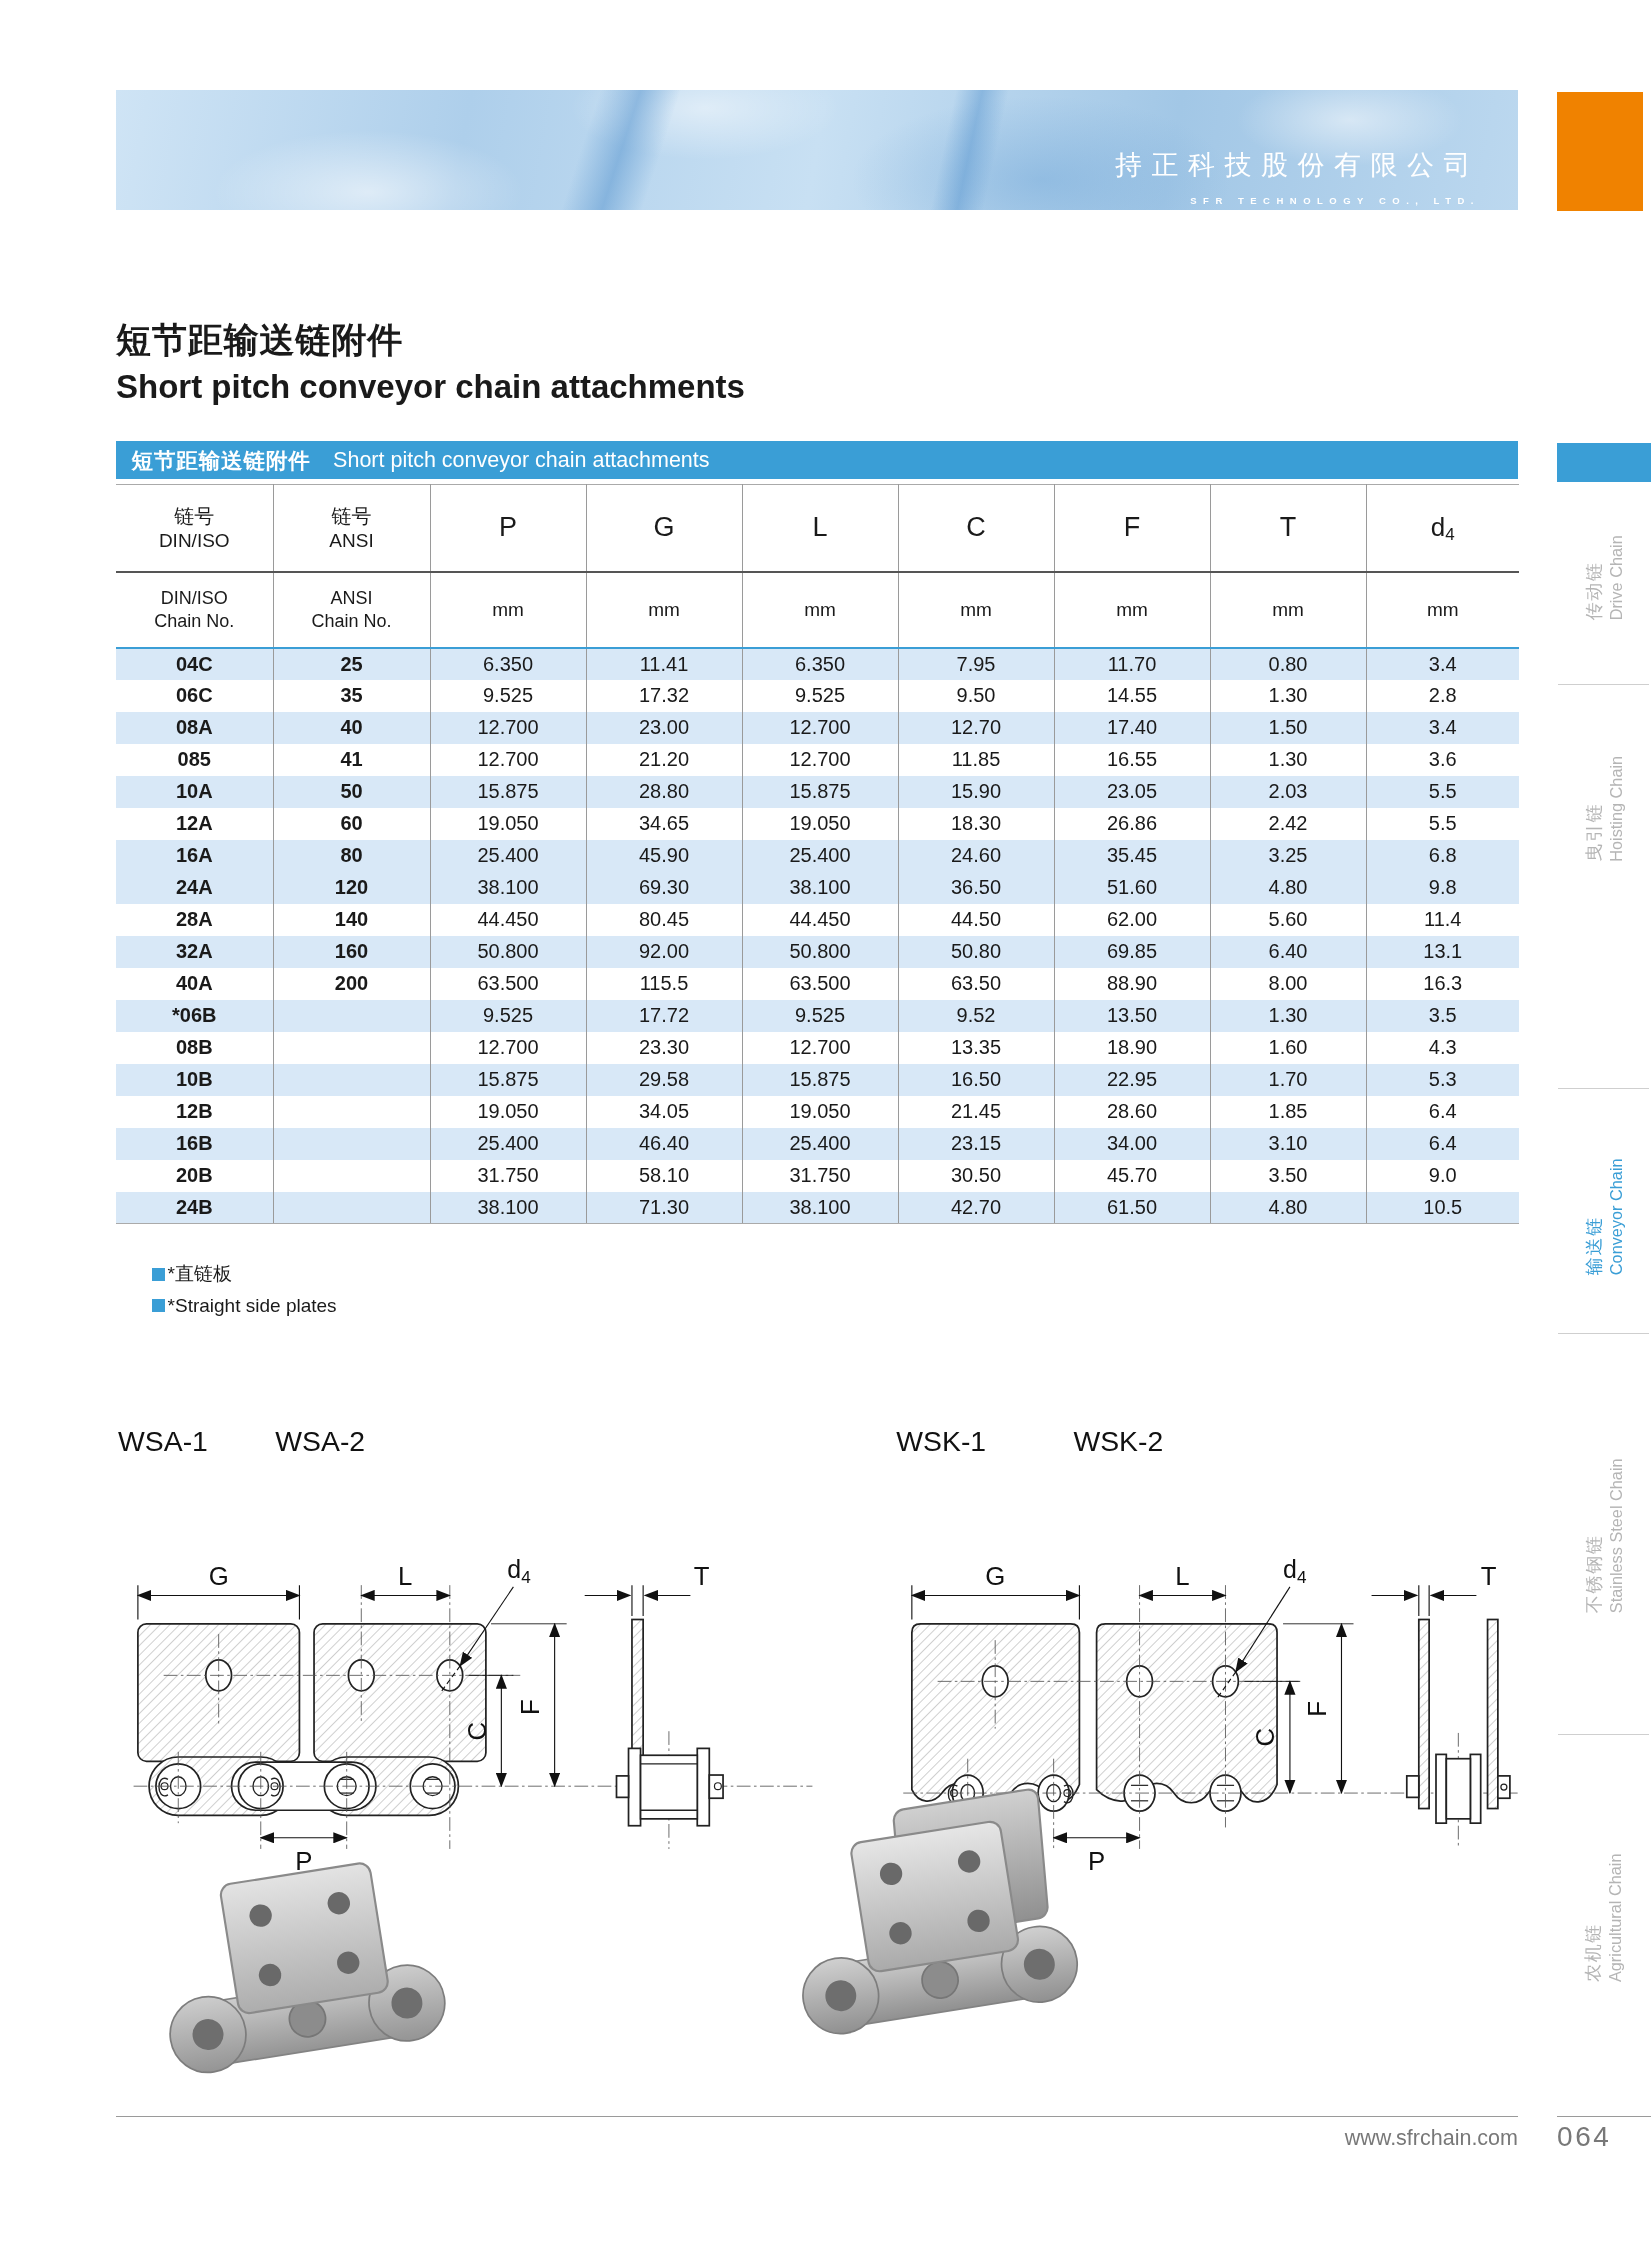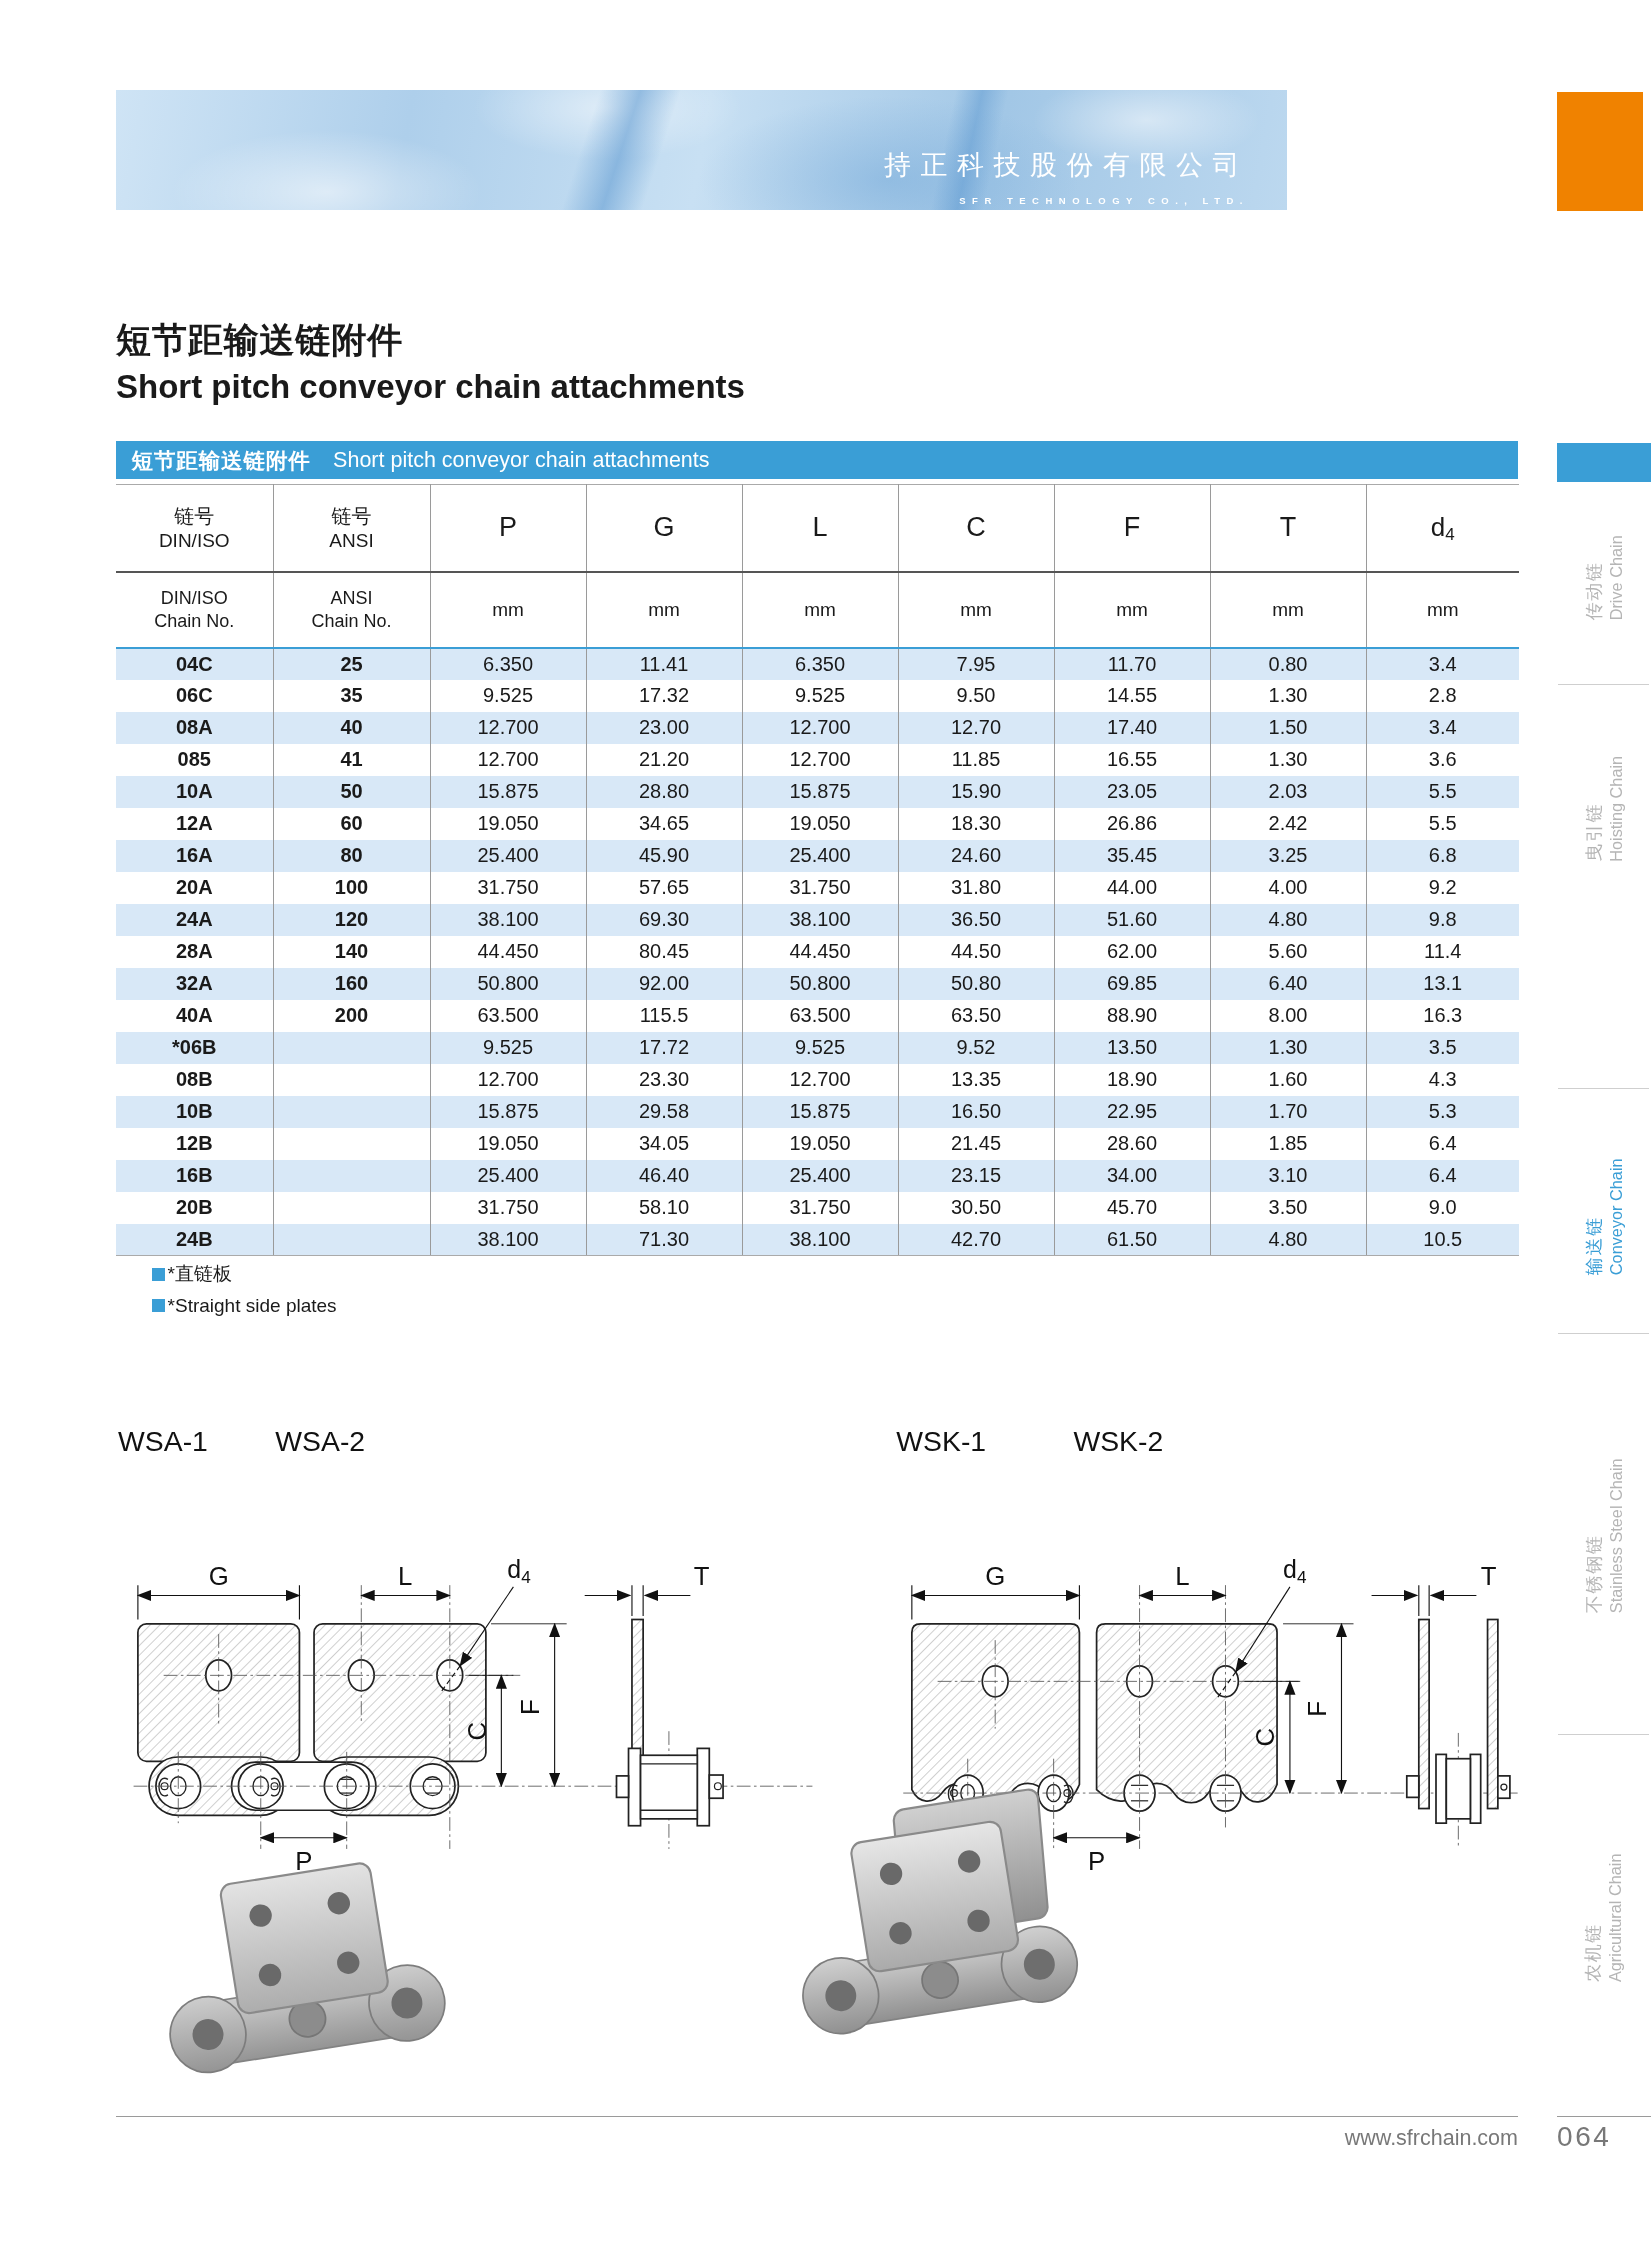--- a/index.html
+++ b/index.html
@@ -9,21 +9,21 @@
   }
   *{margin:0;padding:0;box-sizing:border-box;}
   html,body{background:#fff;}
   body{
     width:1651px;height:2250px;position:relative;
     font-family:"Liberation Sans","DejaVu Sans",sans-serif;
     color:#1a1a1a;overflow:hidden;
   }
   
   .banner{
-    position:absolute;left:116px;top:90px;width:1171px;height:120px;
+    position:absolute;left:116px;top:90px;width:1402px;height:120px;
     background:
       radial-gradient(ellipse 258px 103px at 18% 85%, rgba(255,255,255,.55), transparent 60%),
       radial-gradient(ellipse 224px 86px at 42% 15%, rgba(255,255,255,.5), transparent 60%),
       radial-gradient(ellipse 292px 129px at 66% 75%, rgba(110,165,215,.45), transparent 65%),
       radial-gradient(ellipse 189px 77px at 88% 25%, rgba(255,255,255,.5), transparent 60%),
       linear-gradient(100deg,#cfe4f5 0%,#aecfeb 25%,#c8e0f3 50%,#a2c7e6 75%,#bcd8ef 100%);
     overflow:hidden;
   }
   .banner-streak{
     position:absolute;top:-26px;left:464px;width:77px;height:189px;
@@ -241,31 +241,20 @@
         <td class="bold">16A</td>
         <td class="bold">80</td>
         <td>25.400</td>
         <td>45.90</td>
         <td>25.400</td>
         <td>24.60</td>
         <td>35.45</td>
         <td>3.25</td>
         <td>6.8</td>
       </tr>
-      <tr class="white">
-        <td class="bold">20A</td>
-        <td class="bold">100</td>
-        <td>31.750</td>
-        <td>57.65</td>
-        <td>31.750</td>
-        <td>31.80</td>
-        <td>44.00</td>
-        <td>4.00</td>
-        <td>9.2</td>
-      </tr>
       <tr class="blue">
         <td class="bold">24A</td>
         <td class="bold">120</td>
         <td>38.100</td>
         <td>69.30</td>
         <td>38.100</td>
         <td>36.50</td>
         <td>51.60</td>
         <td>4.80</td>
         <td>9.8</td>

